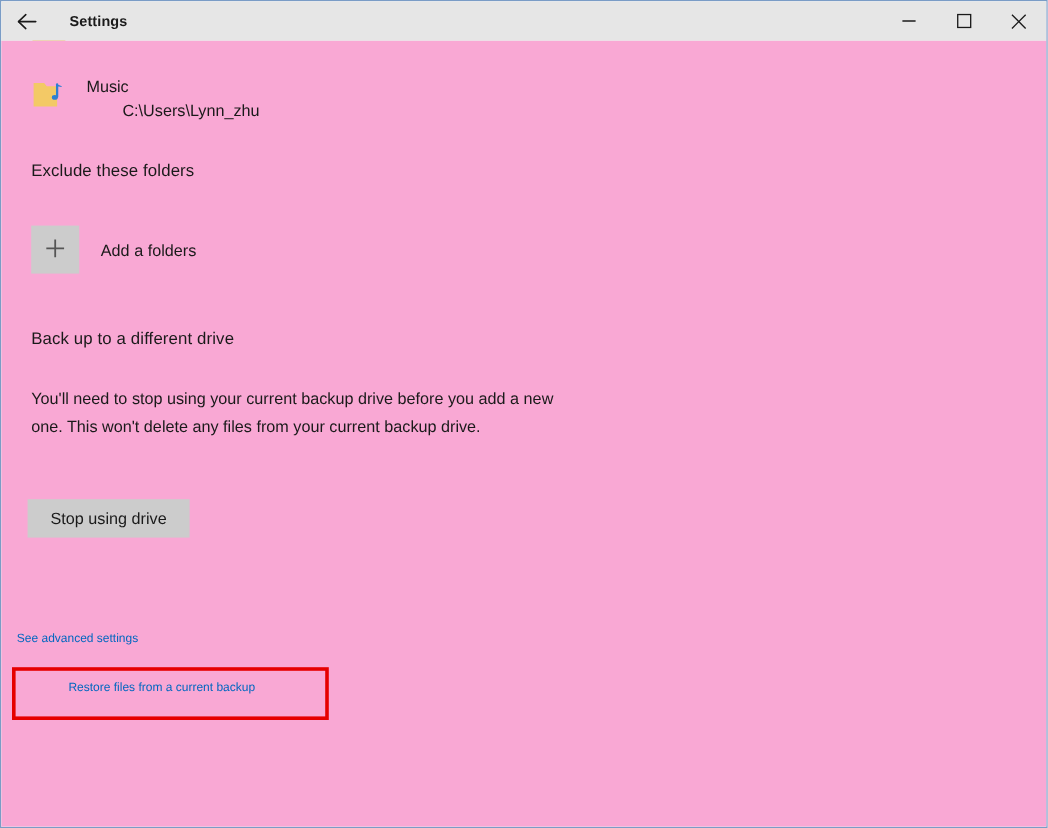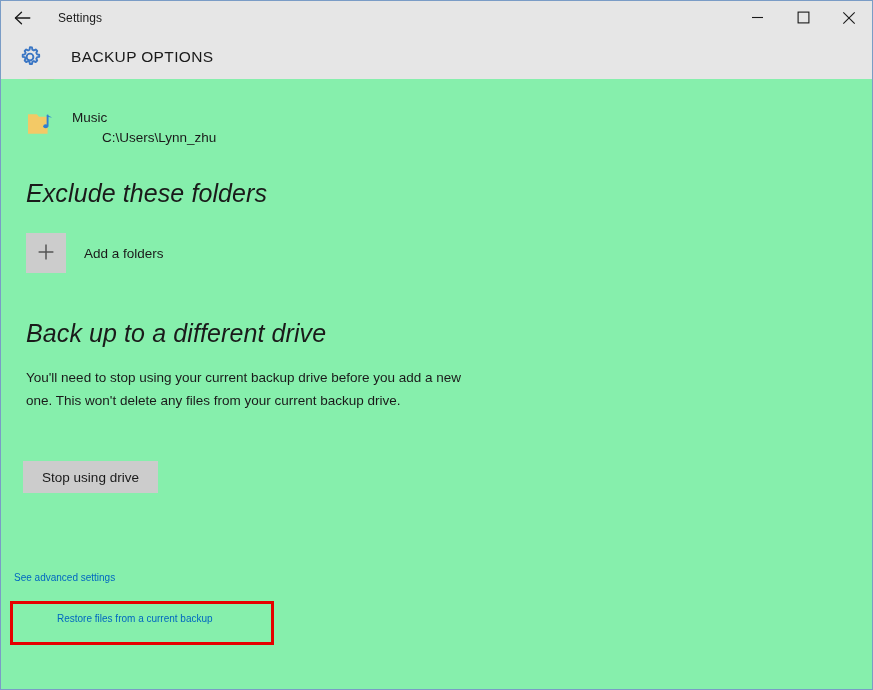--- a/index.html
+++ b/index.html
@@ -47,20 +47,21 @@
     justify-content: center;
     cursor: default;
   }
   #back-button svg { display: block; }
   #app-title {
     font-size: 12px;
     color: #1a1a1a;
     letter-spacing: 0.1px;
     margin-left: 12px;
     white-space: nowrap;
+    font-weight: bold;
   }
   #window-controls {
     position: absolute;
     right: 0;
     top: 0;
     height: 33px;
     display: flex;
   }
   .wc-btn {
     width: 46px;
@@ -94,21 +95,21 @@
     font-size: 15.5px;
     color: #1a1a1a;
     letter-spacing: 0.35px;
     margin-left: 25px;
     white-space: nowrap;
   }
 
   
   #content {
     flex: 1 1 auto;
-    background: #86efac;
+    background: #f9a8d4;
     position: relative;
     overflow: hidden;
     padding-left: 25px;
     box-sizing: border-box;
   }
 
   
   .folder-row {
     display: flex;
     align-items: flex-start;
@@ -138,27 +139,26 @@
   #music-row {
     position: absolute;
     left: 25px;
     top: 29px;
   }
 
   
   .section-heading {
     position: absolute;
     left: 25px;
-    font-size: 25px;
+    font-size: 14px;
     font-weight: 400;
     color: #1a1a1a;
     letter-spacing: 0.1px;
     white-space: nowrap;
     margin: 0;
-    font-style: italic;
   }
   #heading-exclude { top: 100px; }
   #heading-backup  { top: 240px; }
   #heading-related { top: 441px; }
 
   
   #add-folder-row {
     position: absolute;
     left: 25px;
     top: 154px;
@@ -273,36 +273,20 @@
         <span>
           <svg width="14" height="14" viewBox="0 0 14 14" aria-hidden="true">
             <line x1="1.3" y1="1.3" x2="12.7" y2="12.7" stroke="#1a1a1a" stroke-width="1.1"></line>
             <line x1="12.7" y1="1.3" x2="1.3" y2="12.7" stroke="#1a1a1a" stroke-width="1.1"></line>
           </svg>
         </span>
       </div>
     </div>
   </div>
 
-  <div id="page-header">
-    <div id="gear-icon-wrap">
-      <svg width="26" height="26" viewBox="0 0 26 26" aria-hidden="true">
-        <g fill="none" stroke="#3a76c4" stroke-width="1.9" stroke-linejoin="round">
-          <path d="M13 3.1
-                   l2.0 0.45 0.35 2.05 1.5 0.86 1.85 -0.95 1.5 1.5 -0.95 1.85 0.86 1.5 2.05 0.35
-                   0 2.12 -2.05 0.35 -0.86 1.5 0.95 1.85 -1.5 1.5 -1.85 -0.95 -1.5 0.86 -0.35 2.05
-                   -2.12 0 -0.35 -2.05 -1.5 -0.86 -1.85 0.95 -1.5 -1.5 0.95 -1.85 -0.86 -1.5
-                   -2.05 -0.35 0 -2.12 2.05 -0.35 0.86 -1.5 -0.95 -1.85 1.5 -1.5 1.85 0.95 1.5 -0.86
-                   0.35 -2.05 z"></path>
-          <circle cx="13" cy="13" r="3.4"></circle>
-        </g>
-      </svg>
-    </div>
-    <div id="page-title">BACKUP OPTIONS</div>
-  </div>
 
   <div id="content">
 
     <div class="folder-row" id="clipped-row">
       <div class="folder-icon">
         <svg width="30" height="26" viewBox="0 0 30 26" aria-hidden="true">
           <path d="M1.5 3.5 h9.5 l2.4 2.8 h14.6 v16.4 h-26.5 z" fill="#f5c96b" stroke="#e2b652" stroke-width="1"></path>
         </svg>
       </div>
 

